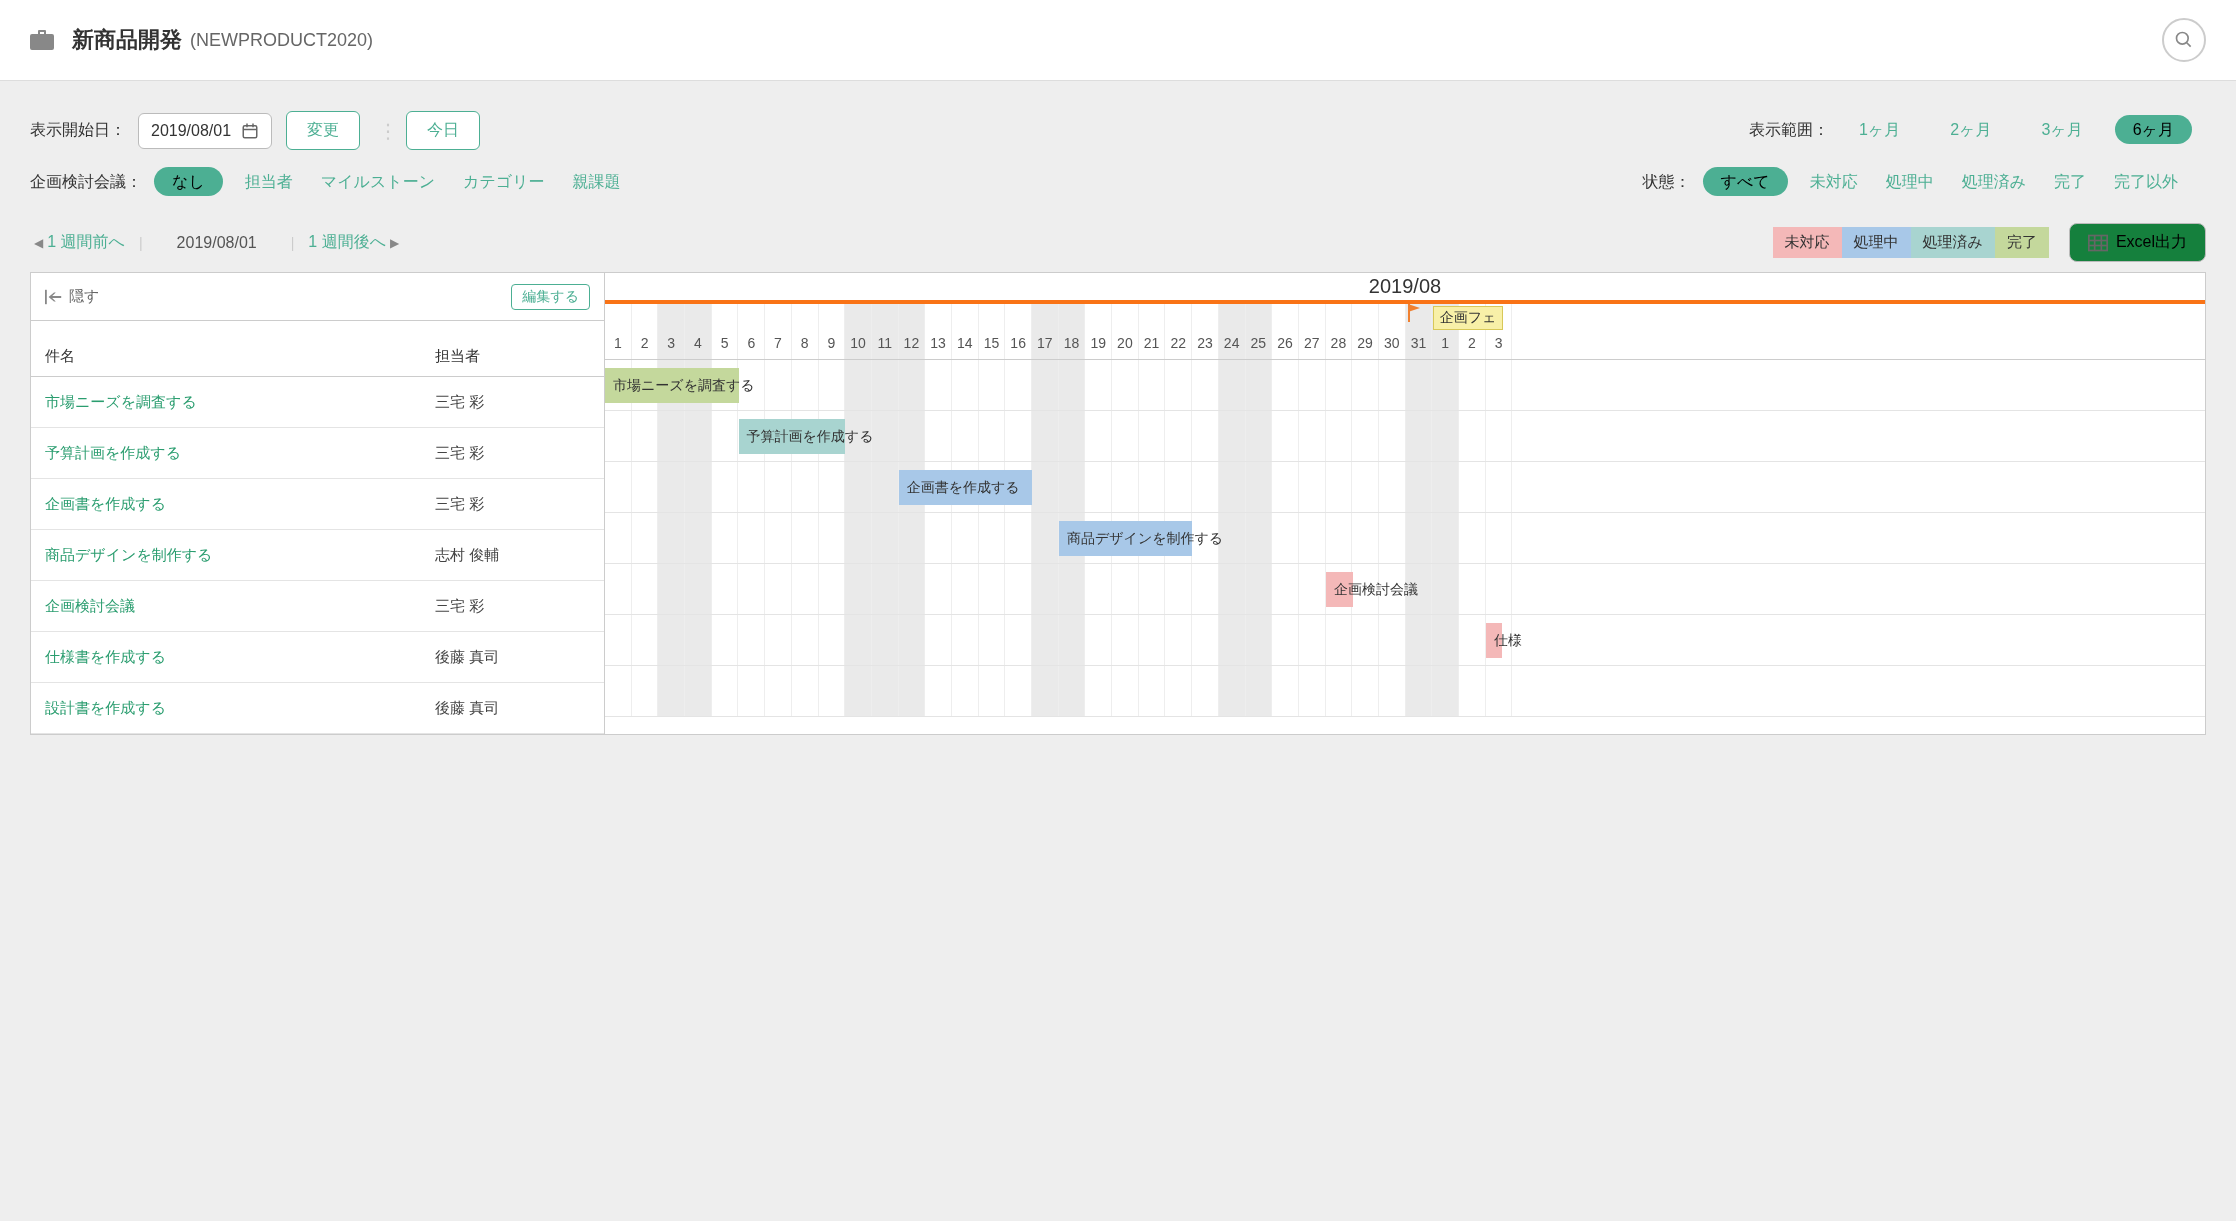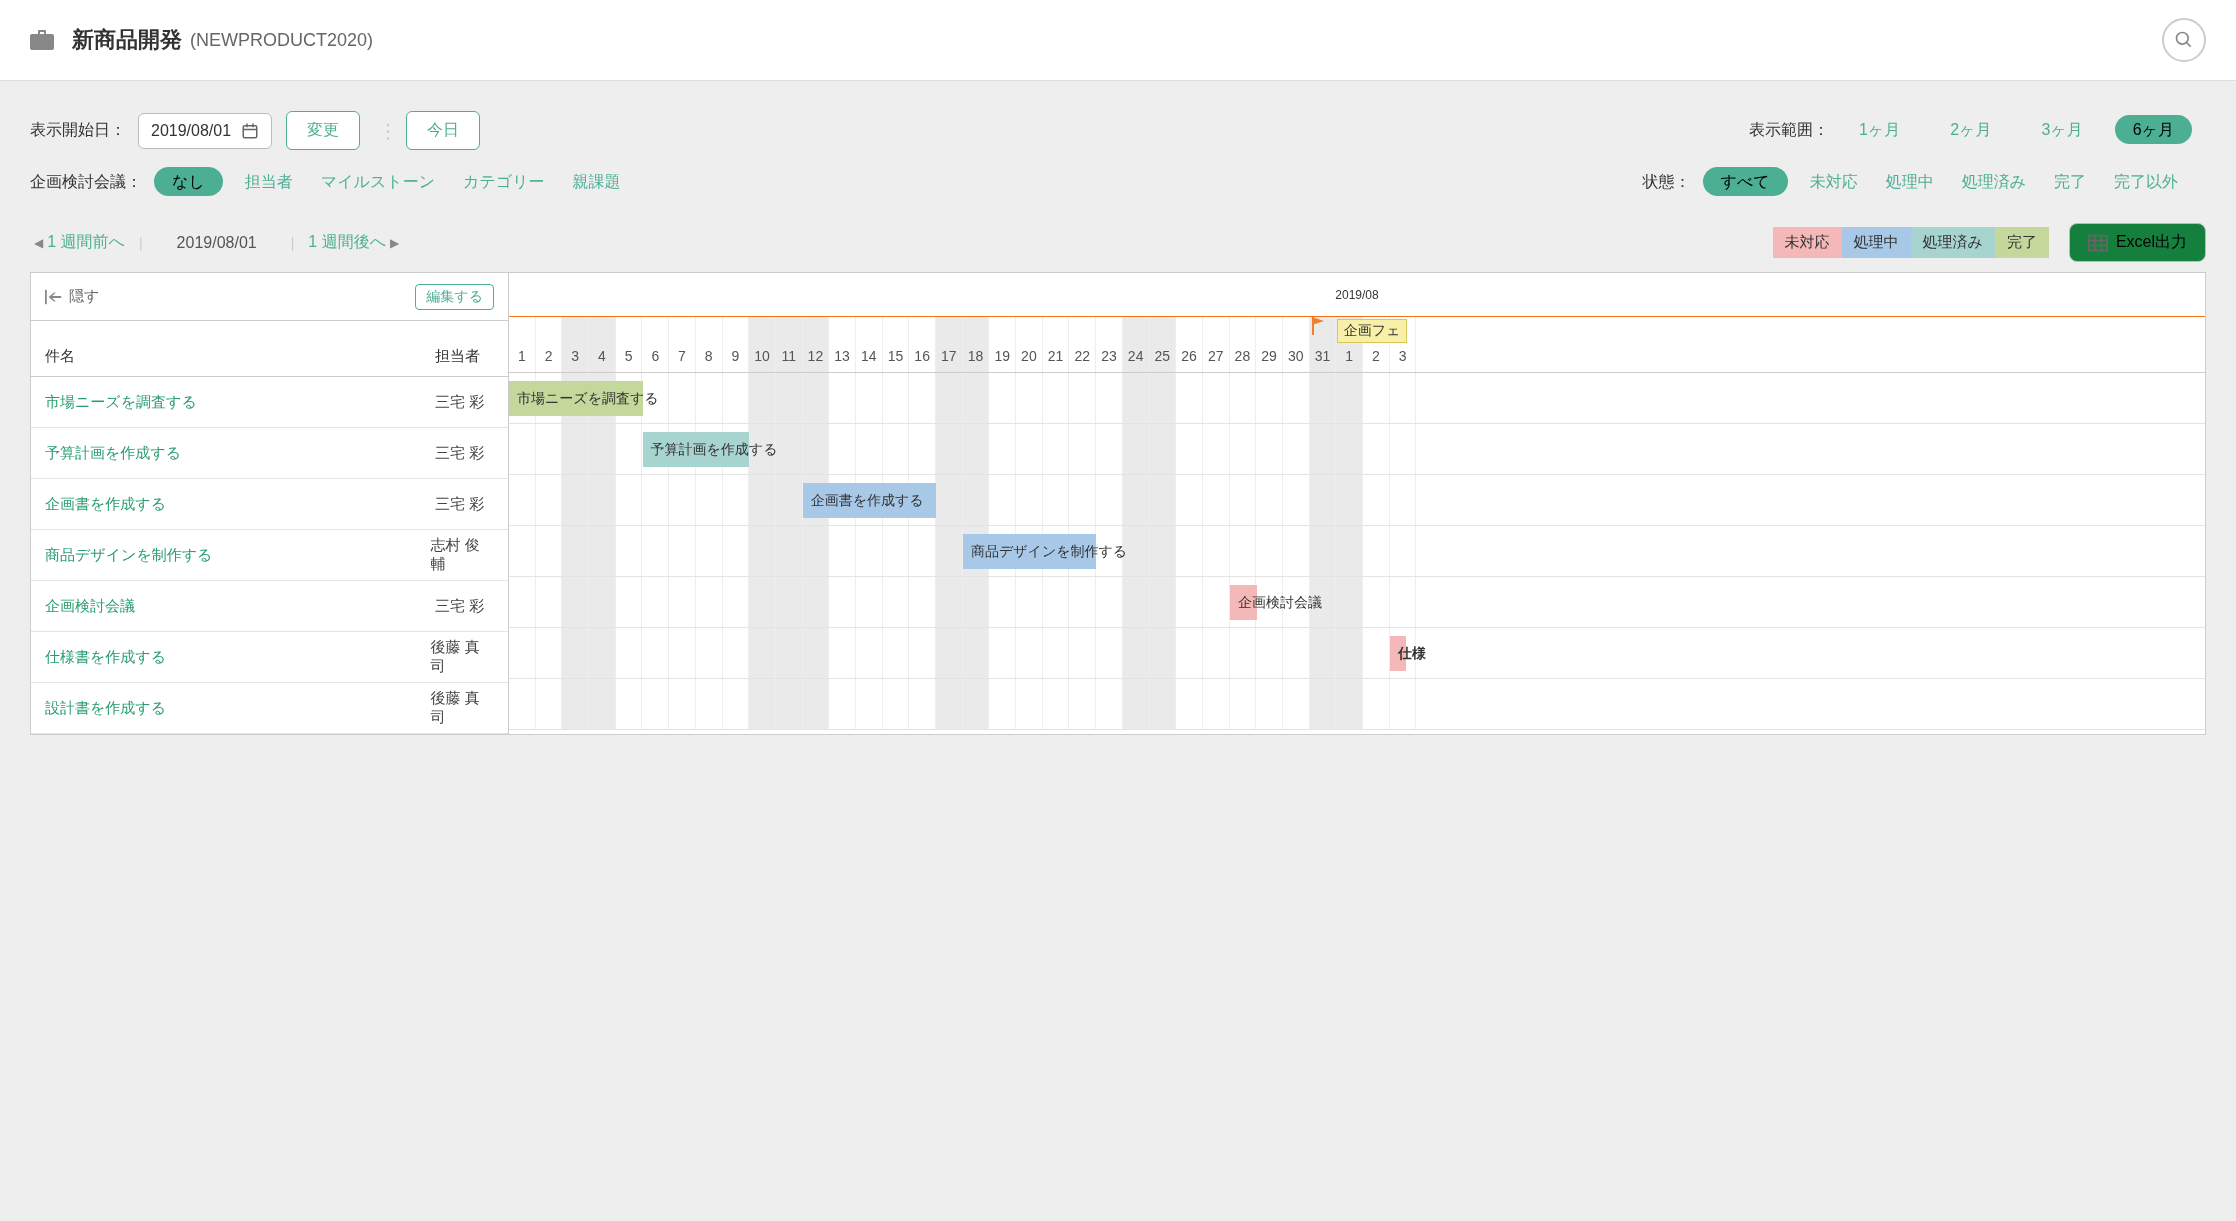--- a/index.html
+++ b/index.html
@@ -34,34 +34,34 @@
 .legend { margin-left: auto; display: flex; align-items: center; }
 .legend-item { padding: 6px 12px; font-size: 15px; }
 .lg-red { background: #f4b8b8; }
 .lg-blue { background: #a8c8e8; }
 .lg-teal { background: #a8d4d0; }
 .lg-green { background: #c4d89c; }
 .excel-btn { display: flex; align-items: center; border: 1px solid #bbb; border-radius: 8px; padding: 8px 18px; background: #15803d; margin-left: 20px; cursor: pointer; font-size: 16px; }
 .excel-btn svg { margin-right: 8px; }
 
 .gantt { display: flex; border: 1px solid #ccc; background: #fff; }
-.gantt-left { width: 478px; flex-shrink: 0; border-right: 1px solid #ccc; }
+.gantt-left { width: 574px; flex-shrink: 0; border-right: 1px solid #ccc; }
 .gl-head { height: 48px; border-bottom: 1px solid #ccc; display: flex; align-items: center; padding: 0 14px; }
 .hide-btn { display: flex; align-items: center; color: #666; cursor: pointer; font-size: 15px; }
 .hide-btn svg { margin-right: 6px; }
 .edit-btn { margin-left: auto; border: 1px solid #4caf93; color: #4caf93; background: #fff; border-radius: 4px; padding: 3px 10px; font-size: 14px; cursor: pointer; }
 .gl-cols { height: 56px; border-bottom: 1px solid #ccc; display: flex; align-items: flex-end; padding: 0 14px 10px 14px; font-size: 15px; }
 .col-subject { width: 390px; }
 .col-assignee { }
 .gl-row { height: 51px; border-bottom: 1px solid #e4e4e4; display: flex; align-items: center; padding: 0 14px; font-size: 15px; }
 .gl-row .task-name { width: 390px; color: #2a9d6f; cursor: pointer; }
 .gl-row .assignee { color: #444; }
 
 .gantt-right { flex: 1; overflow: hidden; position: relative; }
-.gr-head { height: 44px; border-bottom: 1px solid #f97316; display: flex; align-items: center; justify-content: center; font-size: 12px; }
+.gr-head { height: 31px; border-bottom: 4px solid #f97316; display: flex; align-items: center; justify-content: center; font-size: 20px; }
 .gr-days { height: 56px; border-bottom: 1px solid #ccc; display: flex; position: relative; }
 .day { width: 26.7px; flex-shrink: 0; border-right: 1px solid #eee; display: flex; align-items: flex-end; justify-content: center; padding-bottom: 8px; font-size: 14px; color: #555; }
 .day.wknd { background: #eaeaea; }
 .milestone-flag { position: absolute; top: 0; }
 .milestone-flag .flag { fill: #f08030; }
 .milestone-label { position: absolute; top: 2px; background: #f8f0a8; border: 1px solid #d8c858; padding: 2px 6px; font-size: 14px; white-space: nowrap; }
 .gr-row { height: 51px; border-bottom: 1px solid #e4e4e4; display: flex; position: relative; }
 .cell { width: 26.7px; flex-shrink: 0; border-right: 1px solid #eee; }
 .cell.wknd { background: #eaeaea; }
 .bar { position: absolute; top: 8px; height: 35px; display: flex; align-items: center; padding: 0 8px; font-size: 14px; white-space: nowrap; overflow: visible; }
@@ -448,21 +448,21 @@
             <div class="cell wknd"></div>
             <div class="cell"></div>
             <div class="cell"></div>
             <div class="cell"></div>
             <div class="cell"></div>
             <div class="cell"></div>
             <div class="cell wknd"></div>
             <div class="cell wknd"></div>
             <div class="cell"></div>
             <div class="cell"></div>
-            <div class="bar bar-red" style="left: 881.1px; width: 15px; font-weight: bold;">仕様</div>
+            <div class="bar bar-red" style="left: 881.1px; width: 15px;">仕様</div>
           </div>
           <div class="gr-row">
             <div class="cell"></div>
             <div class="cell"></div>
             <div class="cell wknd"></div>
             <div class="cell wknd"></div>
             <div class="cell"></div>
             <div class="cell"></div>
             <div class="cell"></div>
             <div class="cell"></div>

